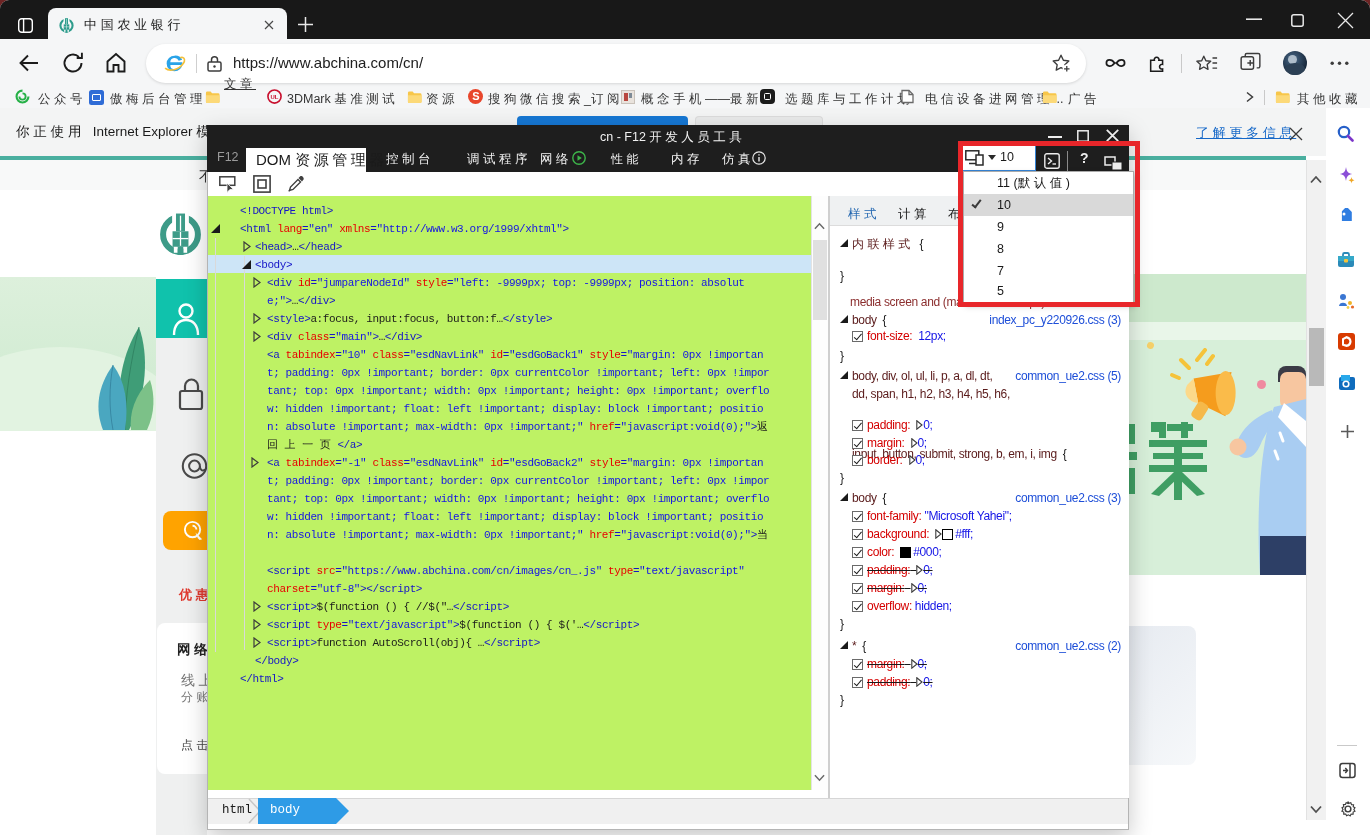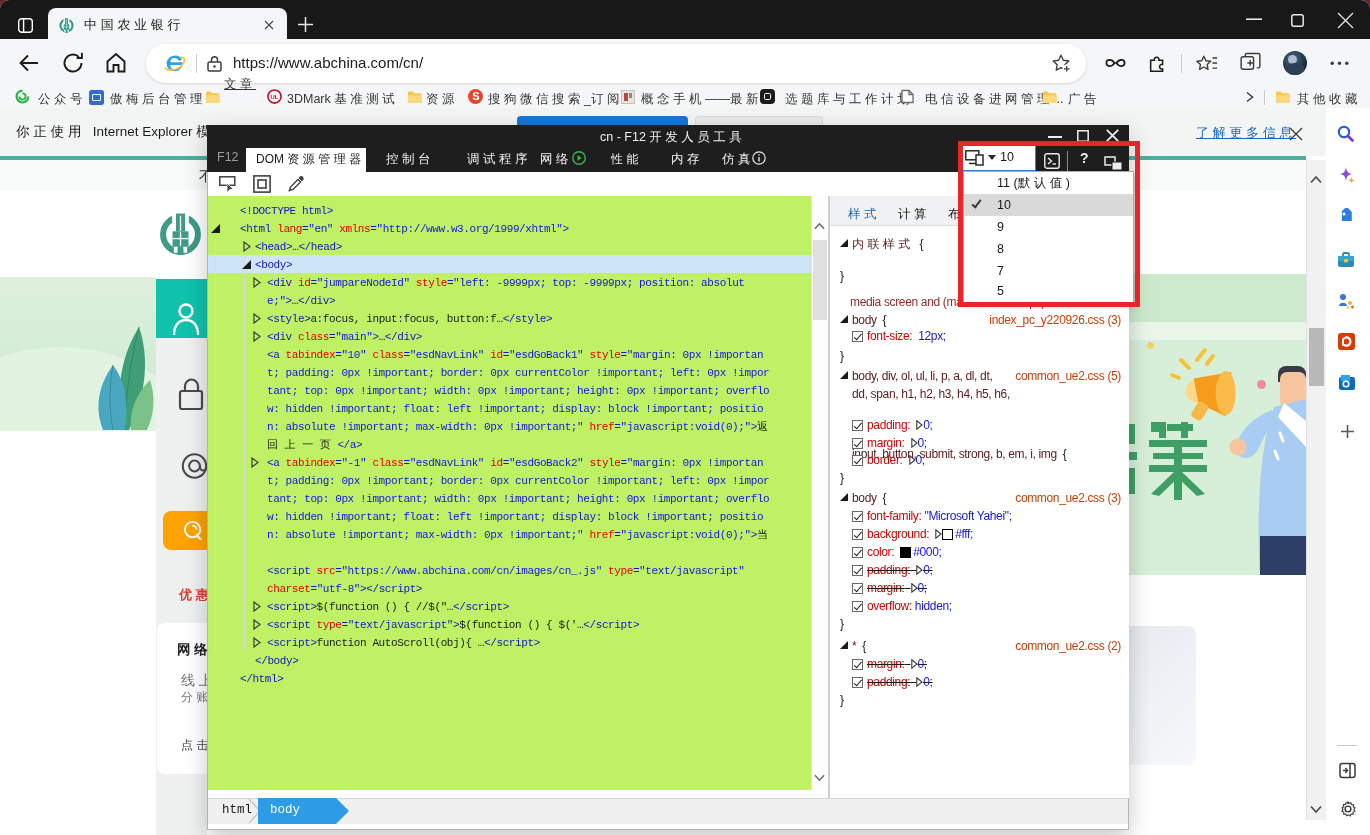--- a/index.html
+++ b/index.html
@@ -13,21 +13,21 @@
 .cjm{letter-spacing:6.6px;}
 svg{display:block;}
 .tag{color:#1414c8;}
 .att{color:#e80000;}
 .val{color:#1414e6;}
 .txt{color:#1a1a1a;}
 .codeline{position:absolute;white-space:pre;font-family:"Liberation Mono",monospace;font-size:11px;letter-spacing:-0.4px;line-height:18px;height:18px;color:#1a1a1a;}
 .sline{position:absolute;white-space:pre;font-size:12px;letter-spacing:-0.35px;line-height:17px;color:#1a1a1a;}
 .prop{color:#d40000;}
 .pval{color:#1414e6;}
-.csslink{color:#c2410c;}
+.csslink{color:#1d4ed8;}
 .sel{color:#5a1b1b;}
 .strike{text-decoration:line-through;}
 .cb{position:absolute;width:11px;height:11px;border:1px solid #6a6a6a;background:#fff;}
 .cb:after{content:"";position:absolute;left:2.5px;top:0px;width:3px;height:6.5px;border:solid #1a1a1a;border-width:0 1.8px 1.8px 0;transform:rotate(40deg);}
 .bmtxt{font-size:12.5px;color:#353535;}
 </style>
 </head>
 <body>
 <div id="win">
 
@@ -368,21 +368,21 @@
     </svg>
 <svg class="abs" style="left:1077px;top:130px" width="12" height="12" viewBox="0 0 12 12">
       <rect x="0.8" y="0.8" width="10.4" height="10.4" fill="none" stroke="#ededed" stroke-width="1.5"></rect>
     </svg>
 <svg class="abs" style="left:1106px;top:129px" width="13" height="13" viewBox="0 0 13 13">
       <path d="M0.8 0.8 L12.2 12.2 M12.2 0.8 L0.8 12.2" stroke="#ededed" stroke-width="1.8"></path>
     </svg>
 
 <div class="abs" style="left:217px;top:150px;font-size:12.5px;color:#9c9c9c;">F12</div>
 <div class="abs" style="left:246px;top:148px;width:120px;height:24px;background:#fff;"></div>
-<div class="abs" style="left:256px;top:151px;font-size:12px;color:#1b1b1b;">DOM <span class="cj125">资源管理器</span></div>
+<div class="abs" style="left:256px;top:151px;font-size:15px;color:#1b1b1b;">DOM <span class="cj125">资源管理器</span></div>
 <div class="abs cj125" style="left:386px;top:151px;font-size:12.5px;color:#f2f2f2;">控制台</div>
 <div class="abs cj125" style="left:467px;top:151px;font-size:12.5px;color:#f2f2f2;">调试程序</div>
 <div class="abs cj125" style="left:540px;top:151px;font-size:12.5px;color:#f2f2f2;">网络</div>
 <svg class="abs" style="left:572px;top:151px" width="14" height="14" viewBox="0 0 14 14">
       <circle cx="7" cy="7" r="6.2" fill="none" stroke="#3db54a" stroke-width="1.4"></circle>
       <path d="M5.5 4.2 L9.8 7 L5.5 9.8 Z" fill="#3db54a"></path>
     </svg>
 <div class="abs cj125" style="left:611px;top:151px;font-size:12px;color:#f2f2f2;">性能</div>
 <div class="abs cj125" style="left:671px;top:151px;font-size:12.5px;color:#f2f2f2;">内存</div>
 <div class="abs cj125" style="left:722px;top:151px;font-size:12.5px;color:#f2f2f2;">仿真</div>

